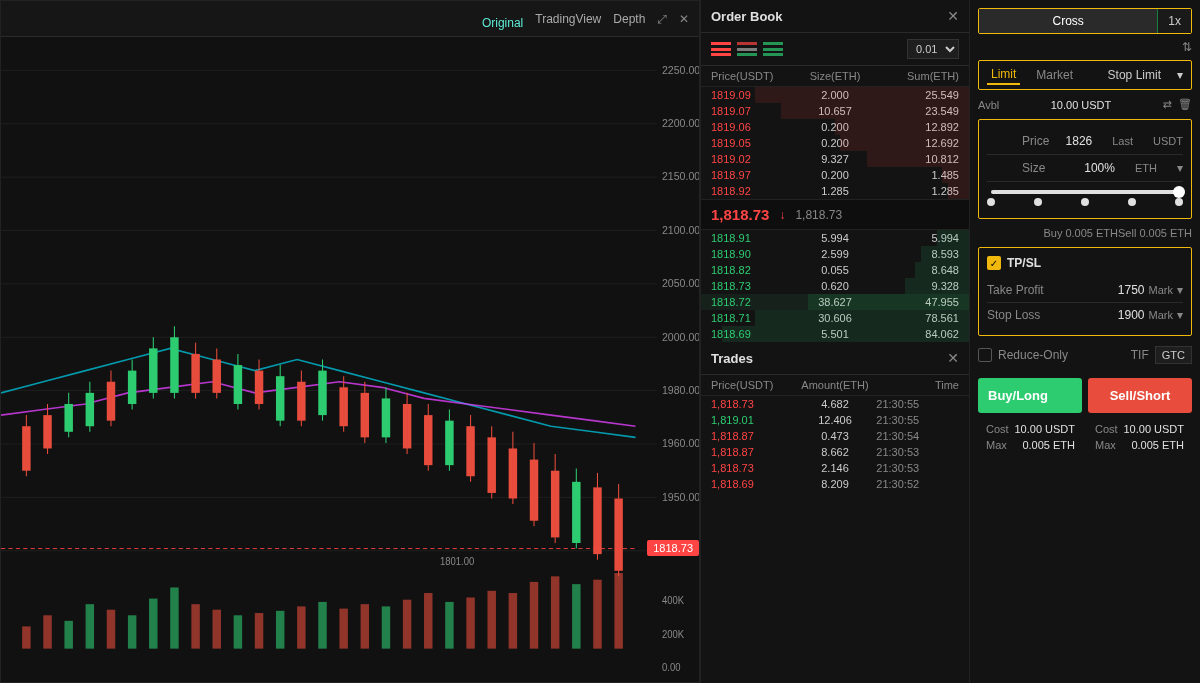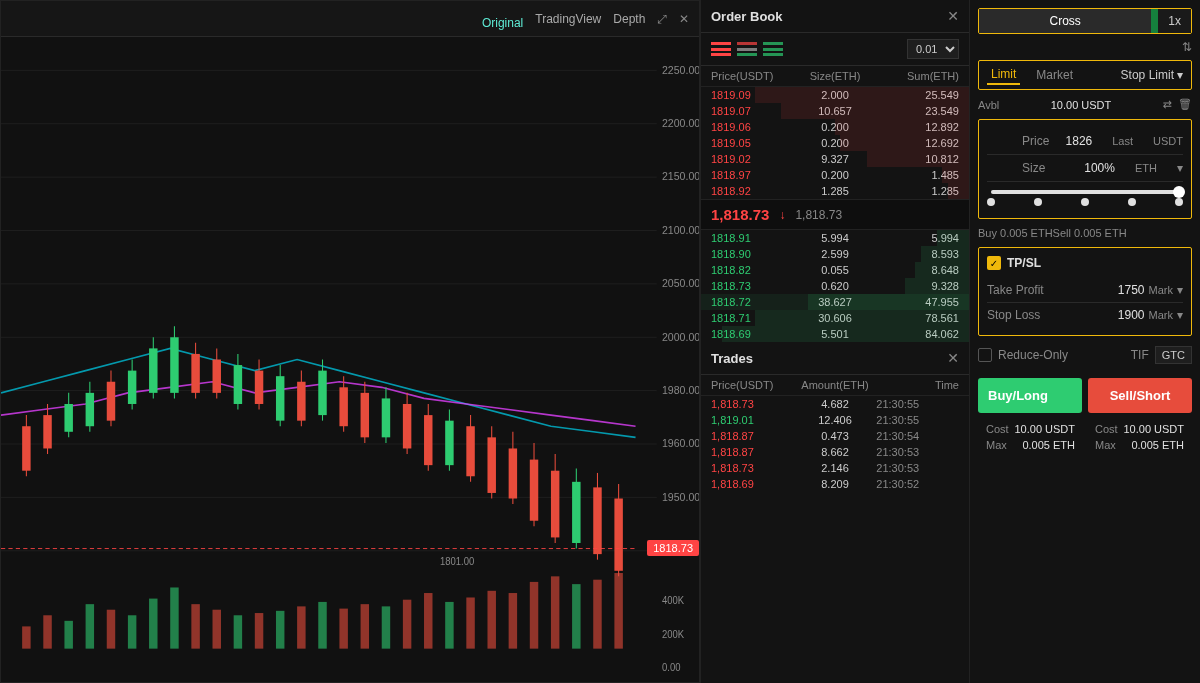--- a/index.html
+++ b/index.html
@@ -268,21 +268,21 @@
       color: #fff;
     }
 
     .leverage-btn {
       padding: 5px 10px;
       text-align: left;
       cursor: pointer;
       font-size: 12px;
       color: #ccc;
       background: #1a1a1a;
-      border-left: 7px solid #15803d;
+      border-left: 1px solid #15803d;
     }
 
     .settings-row {
       display: flex;
       align-items: center;
       justify-content: flex-end;
       padding: 2px 8px;
       gap: 6px;
     }
 
@@ -313,21 +313,21 @@
       border-bottom: 2px solid #f0b90b;
     }
 
     .order-type-dropdown {
       margin-left: auto;
       color: #ccc;
       cursor: pointer;
       font-size: 12px;
       display: flex;
       align-items: center;
-      gap: 3px;
+      gap: 16px;
     }
 
     .avbl-row {
       display: flex;
       align-items: center;
       justify-content: space-between;
       padding: 4px 8px;
       color: #888;
       font-size: 11px;
     }
@@ -423,21 +423,21 @@
       height: 8px;
       background: #555;
       border-radius: 50%;
     }
 
     .slider-dot.active { background: #e0e0e0; }
 
     .buy-sell-row {
       display: flex;
       align-items: center;
-      justify-content: flex-start;
+      justify-content: flex-end;
       padding: 4px 8px;
       font-size: 11px;
       color: #888;
     }
 
     .tpsl-section {
       border: 1px solid #f0b90b;
       margin: 4px 8px;
       border-radius: 2px;
       padding: 8px;

